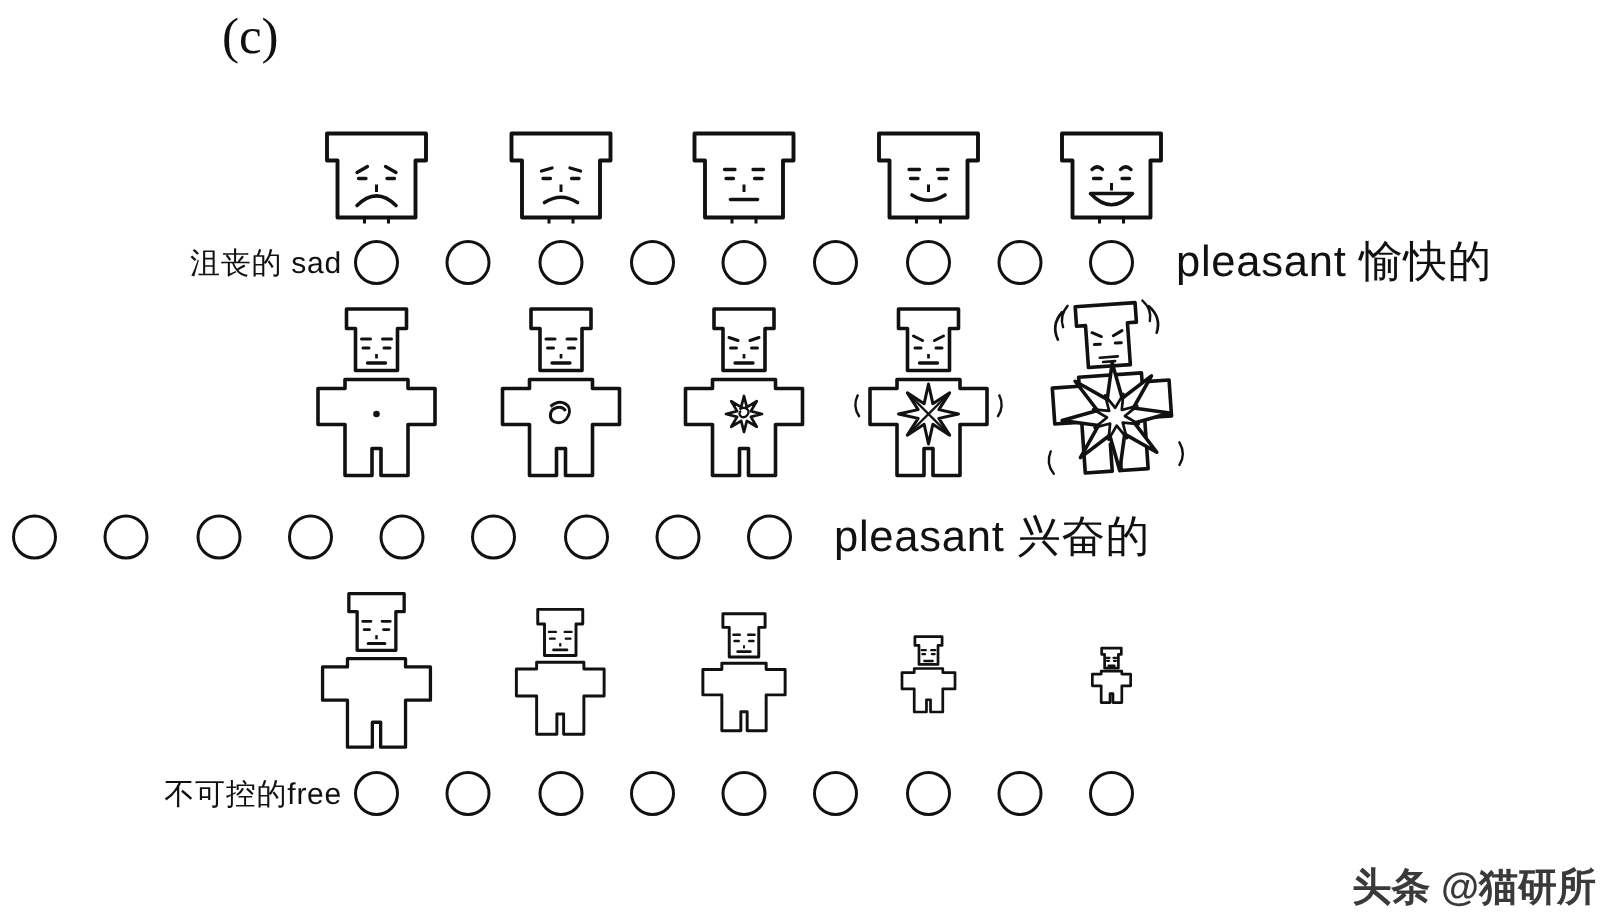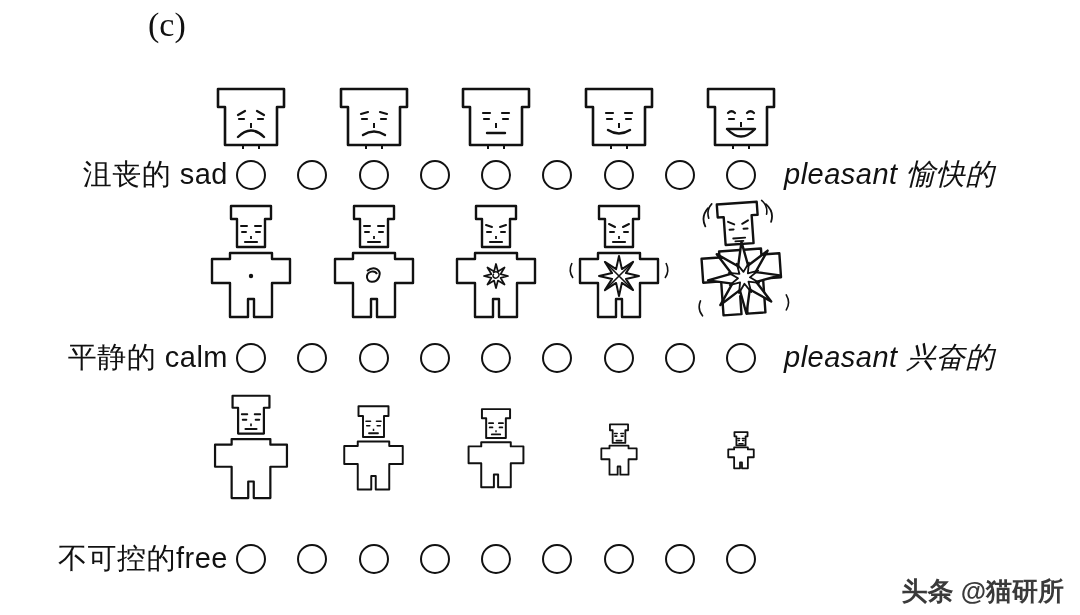--- a/index.html
+++ b/index.html
@@ -12,32 +12,32 @@
     position:absolute; left:148px; top:6px;
     font-family:"Liberation Serif", serif; font-size:34px; color:#111;
   }
   .figure { position:absolute; }
   .figure svg { display:block; overflow:visible; }
   .rating-row {
     position:absolute; left:0; width:1080px;
     display:flex; align-items:center;
   }
   .left-label {
-    width:228px; text-align:right; font-size:29px; white-space:nowrap;
+    width:228px; text-align:right; font-size:20px; white-space:nowrap;
     letter-spacing:0.5px;
   }
   .circles {
     width:520px; margin-left:8px;
     display:flex; justify-content:space-between; align-items:center;
   }
   .circle {
     width:30px; height:30px; border:2.6px solid #111; border-radius:50%;
     background:#fff; flex:0 0 auto;
   }
-  .right-label { padding-left:28px; font-size:29px; white-space:nowrap; letter-spacing:0.5px;font-style:italic; }
+  .right-label { padding-left:28px; font-size:29px; white-space:nowrap; letter-spacing:0.5px; }
   .watermark {
     position:absolute; right:16px; bottom:6px;
     font-size:26px; font-weight:600; color:#3a3a3a;text-align:right;
   }
   .tilt { transform:rotate(-4deg); }
 </style>
 </head>
 <body>
 
 <div class="page">
@@ -171,21 +171,20 @@
         <path d="M49,38 h12 M51,41 h8" stroke="#111" stroke-width="1.8" stroke-linecap="round"></path>
         <path d="M34,50 H76 V56 H94 V80 H76 V114 H58 V96 H52 V114 H34 V80 H16 V56 H34 Z" fill="#fff" stroke="#111" stroke-width="2.4" stroke-linejoin="round"></path>
         <polygon points="57,42 62,66 82.5,52.5 69,73 93,78 69,83 82.5,103.5 62,90 57,114 52,90 31.5,103.5 45,83 21,78 45,73 31.5,52.5 52,66" fill="#fff" stroke="#111" stroke-width="2.4" stroke-linejoin="round"></polygon>
         <polygon points="57,62 59.3,72.5 68.3,66.7 62.5,75.7 73,78 62.5,80.3 68.3,89.3 59.3,83.5 57,94 54.7,83.5 45.7,89.3 51.5,80.3 41,78 51.5,75.7 45.7,66.7 54.7,72.5" transform="rotate(22 57 78)" fill="#fff" stroke="#111" stroke-width="1.8" stroke-linejoin="round"></polygon>
         <path d="M12,98 Q8,106 13,113 M98,98 Q102,106 97,113" fill="none" stroke="#111" stroke-width="1.6" stroke-linecap="round"></path>
       </svg>
     </div>
   </div>
 
   <div class="rating-row" style="top:338px">
-    <div class="left-label">平静的 calm</div>
     <div class="circles">
         <span class="circle"></span>
         <span class="circle"></span>
         <span class="circle"></span>
         <span class="circle"></span>
         <span class="circle"></span>
         <span class="circle"></span>
         <span class="circle"></span>
         <span class="circle"></span>
         <span class="circle"></span>
@@ -237,21 +236,21 @@
       <svg width="36" height="42" viewBox="0 0 110 128">
         <path d="M35,3 H75 V16 H69 V44 H41 V16 H35 Z" fill="#fff" stroke="#111" stroke-width="5.5" stroke-linejoin="round"></path>
         <path d="M45,23 h6 M59,23 h6" stroke="#111" stroke-width="4.5" stroke-linecap="round"></path>
         <path d="M46,29 h4 M60,29 h4" stroke="#111" stroke-width="4.5" stroke-linecap="round"></path>
         <path d="M49,39 h12" stroke="#111" stroke-width="4.8" stroke-linecap="round"></path>
         <path d="M34,50 H76 V56 H94 V80 H76 V114 H58 V96 H52 V114 H34 V80 H16 V56 H34 Z" fill="#fff" stroke="#111" stroke-width="5.5" stroke-linejoin="round"></path>
       </svg>
     </div>
   </div>
 
-  <div class="rating-row" style="top:539px">
+  <div class="rating-row" style="top:514px">
     <div class="left-label">不可控的free</div>
     <div class="circles">
         <span class="circle"></span>
         <span class="circle"></span>
         <span class="circle"></span>
         <span class="circle"></span>
         <span class="circle"></span>
         <span class="circle"></span>
         <span class="circle"></span>
         <span class="circle"></span>

